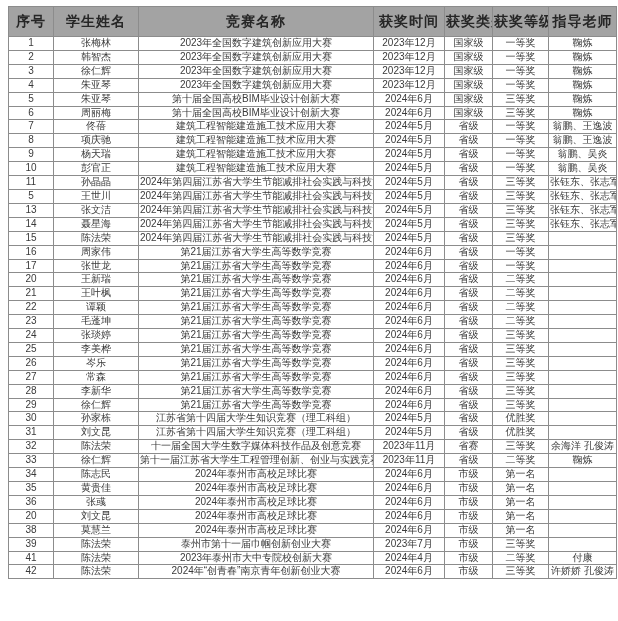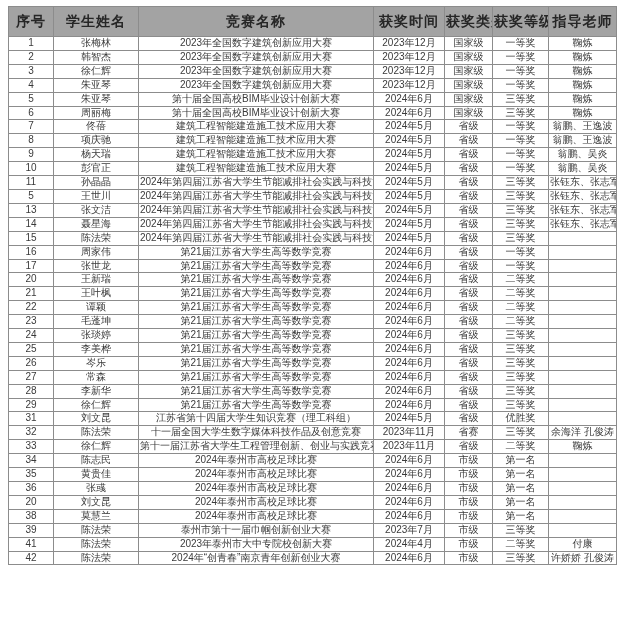--- a/index.html
+++ b/index.html
@@ -317,20 +317,29 @@
         <tr>
           <td>29</td>
           <td>徐仁辉</td>
           <td>第21届江苏省大学生高等数学竞赛</td>
           <td>2024年6月</td>
           <td>省级</td>
           <td>三等奖</td>
           <td></td>
         </tr>
         <tr>
+          <td>30</td>
+          <td>孙家栋</td>
+          <td>江苏省第十四届大学生知识竞赛（理工科组）</td>
+          <td>2024年5月</td>
+          <td>省级</td>
+          <td>优胜奖</td>
+          <td></td>
+        </tr>
+        <tr>
           <td>31</td>
           <td>刘文昆</td>
           <td>江苏省第十四届大学生知识竞赛（理工科组）</td>
           <td>2024年5月</td>
           <td>省级</td>
           <td>优胜奖</td>
           <td></td>
         </tr>
         <tr>
           <td>32</td>

